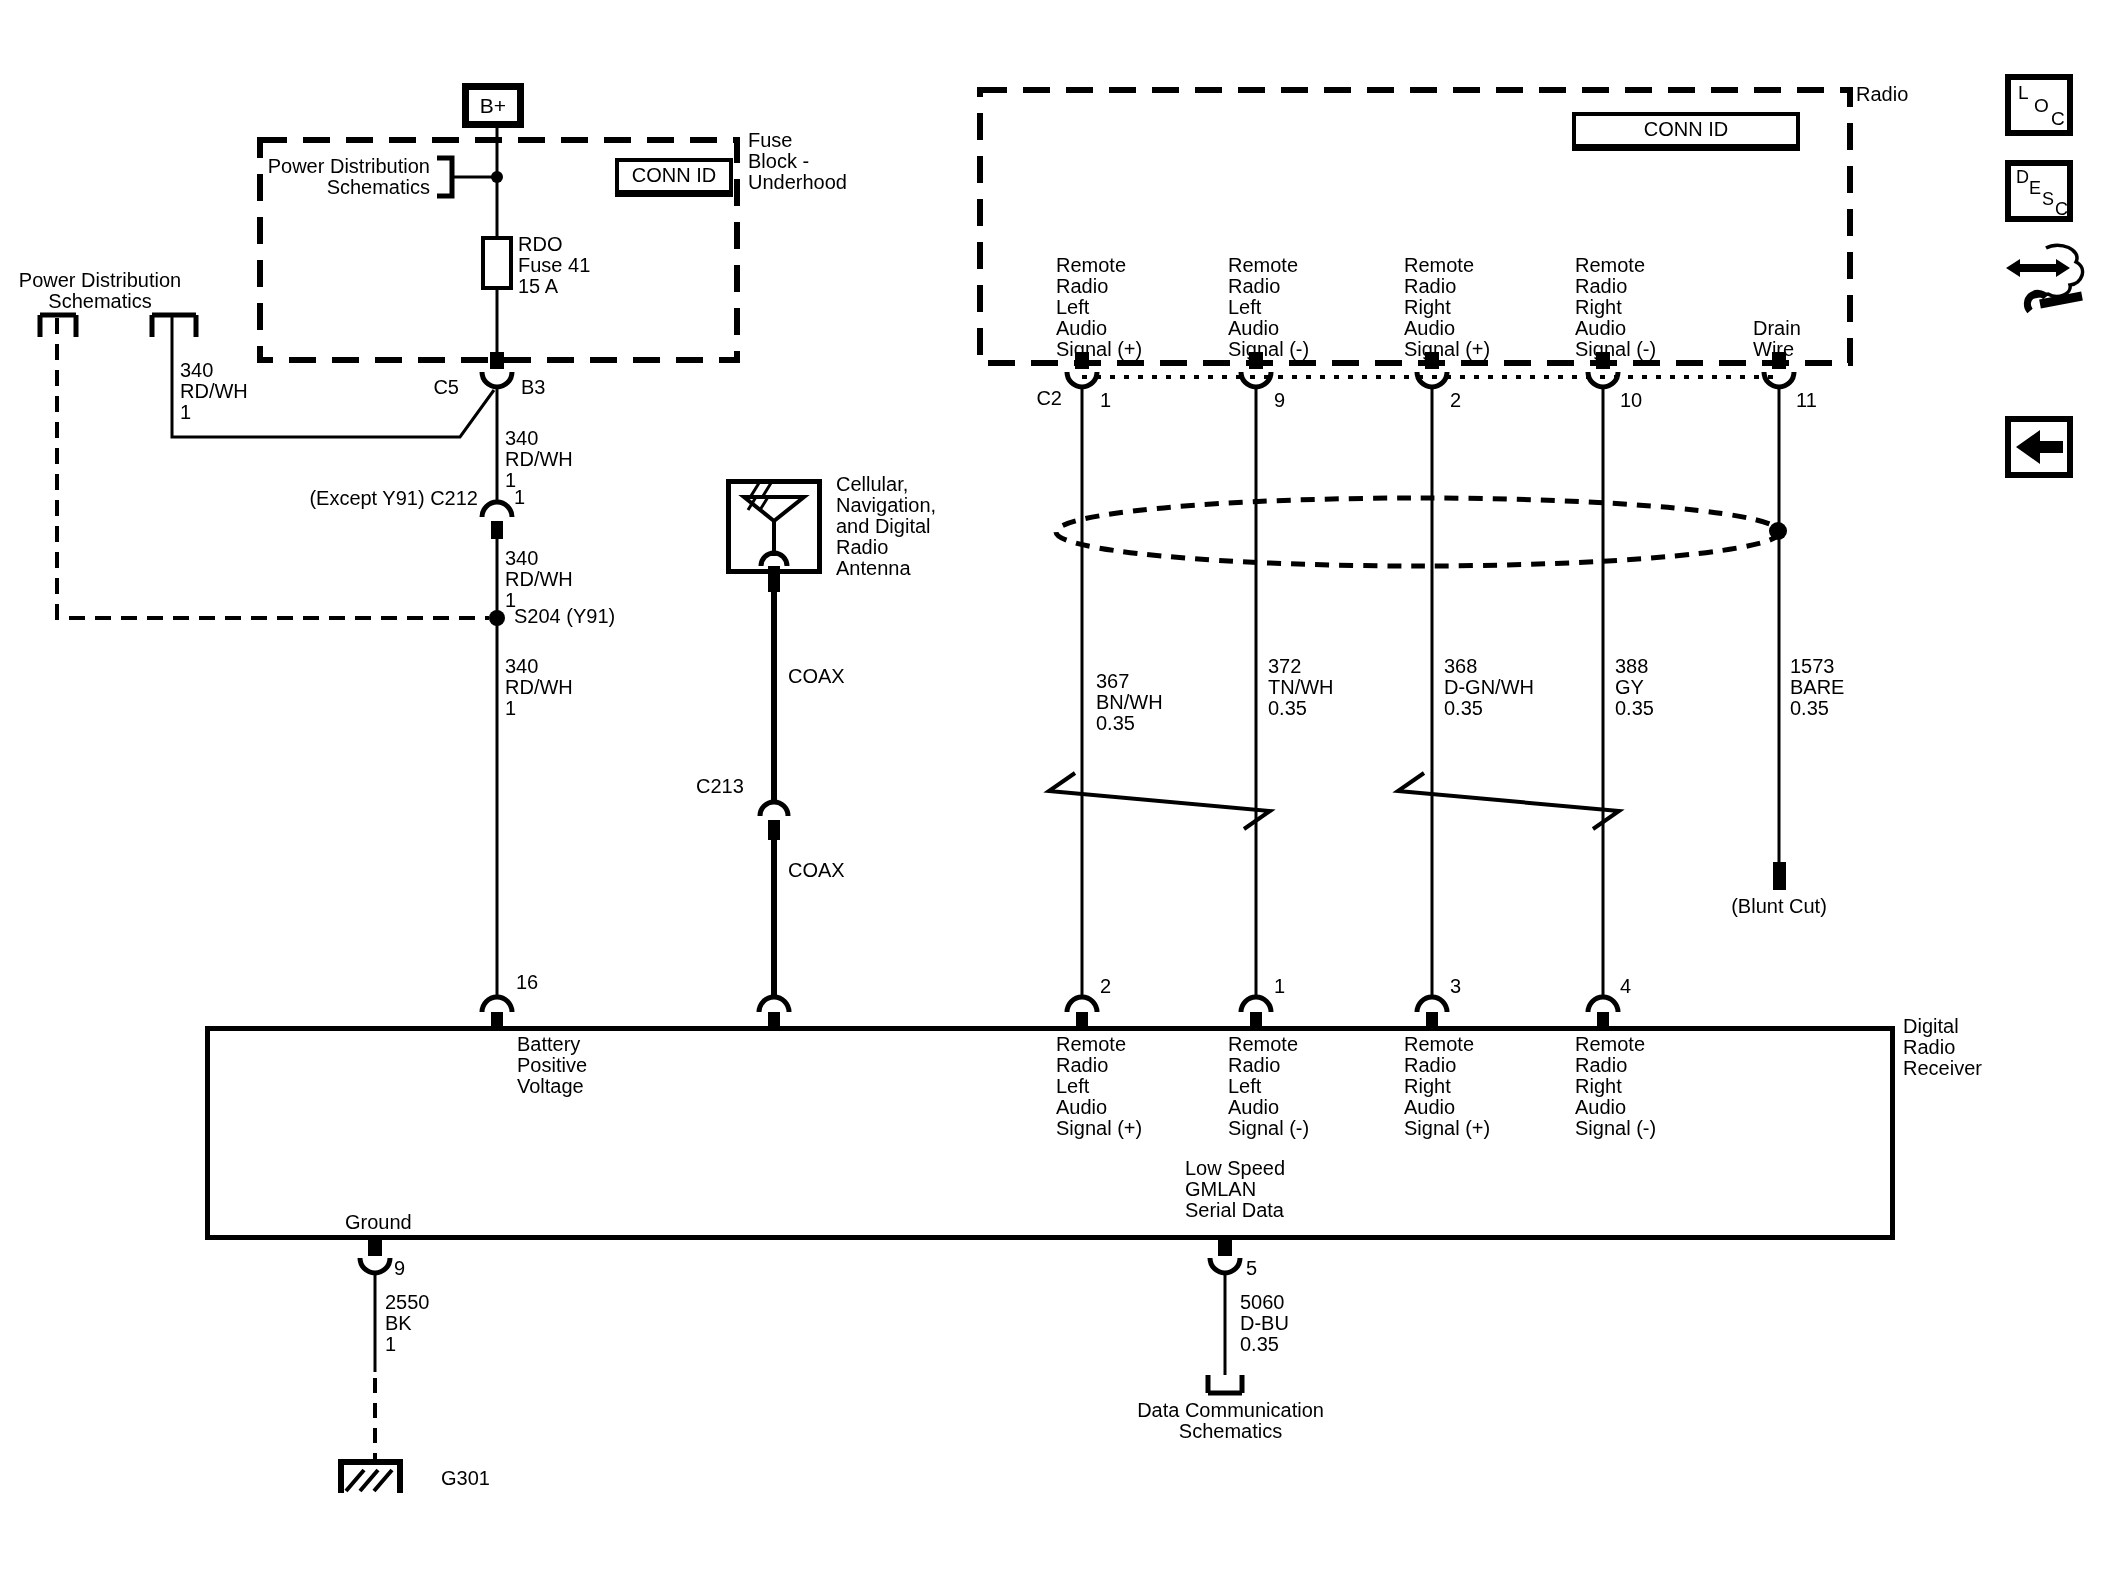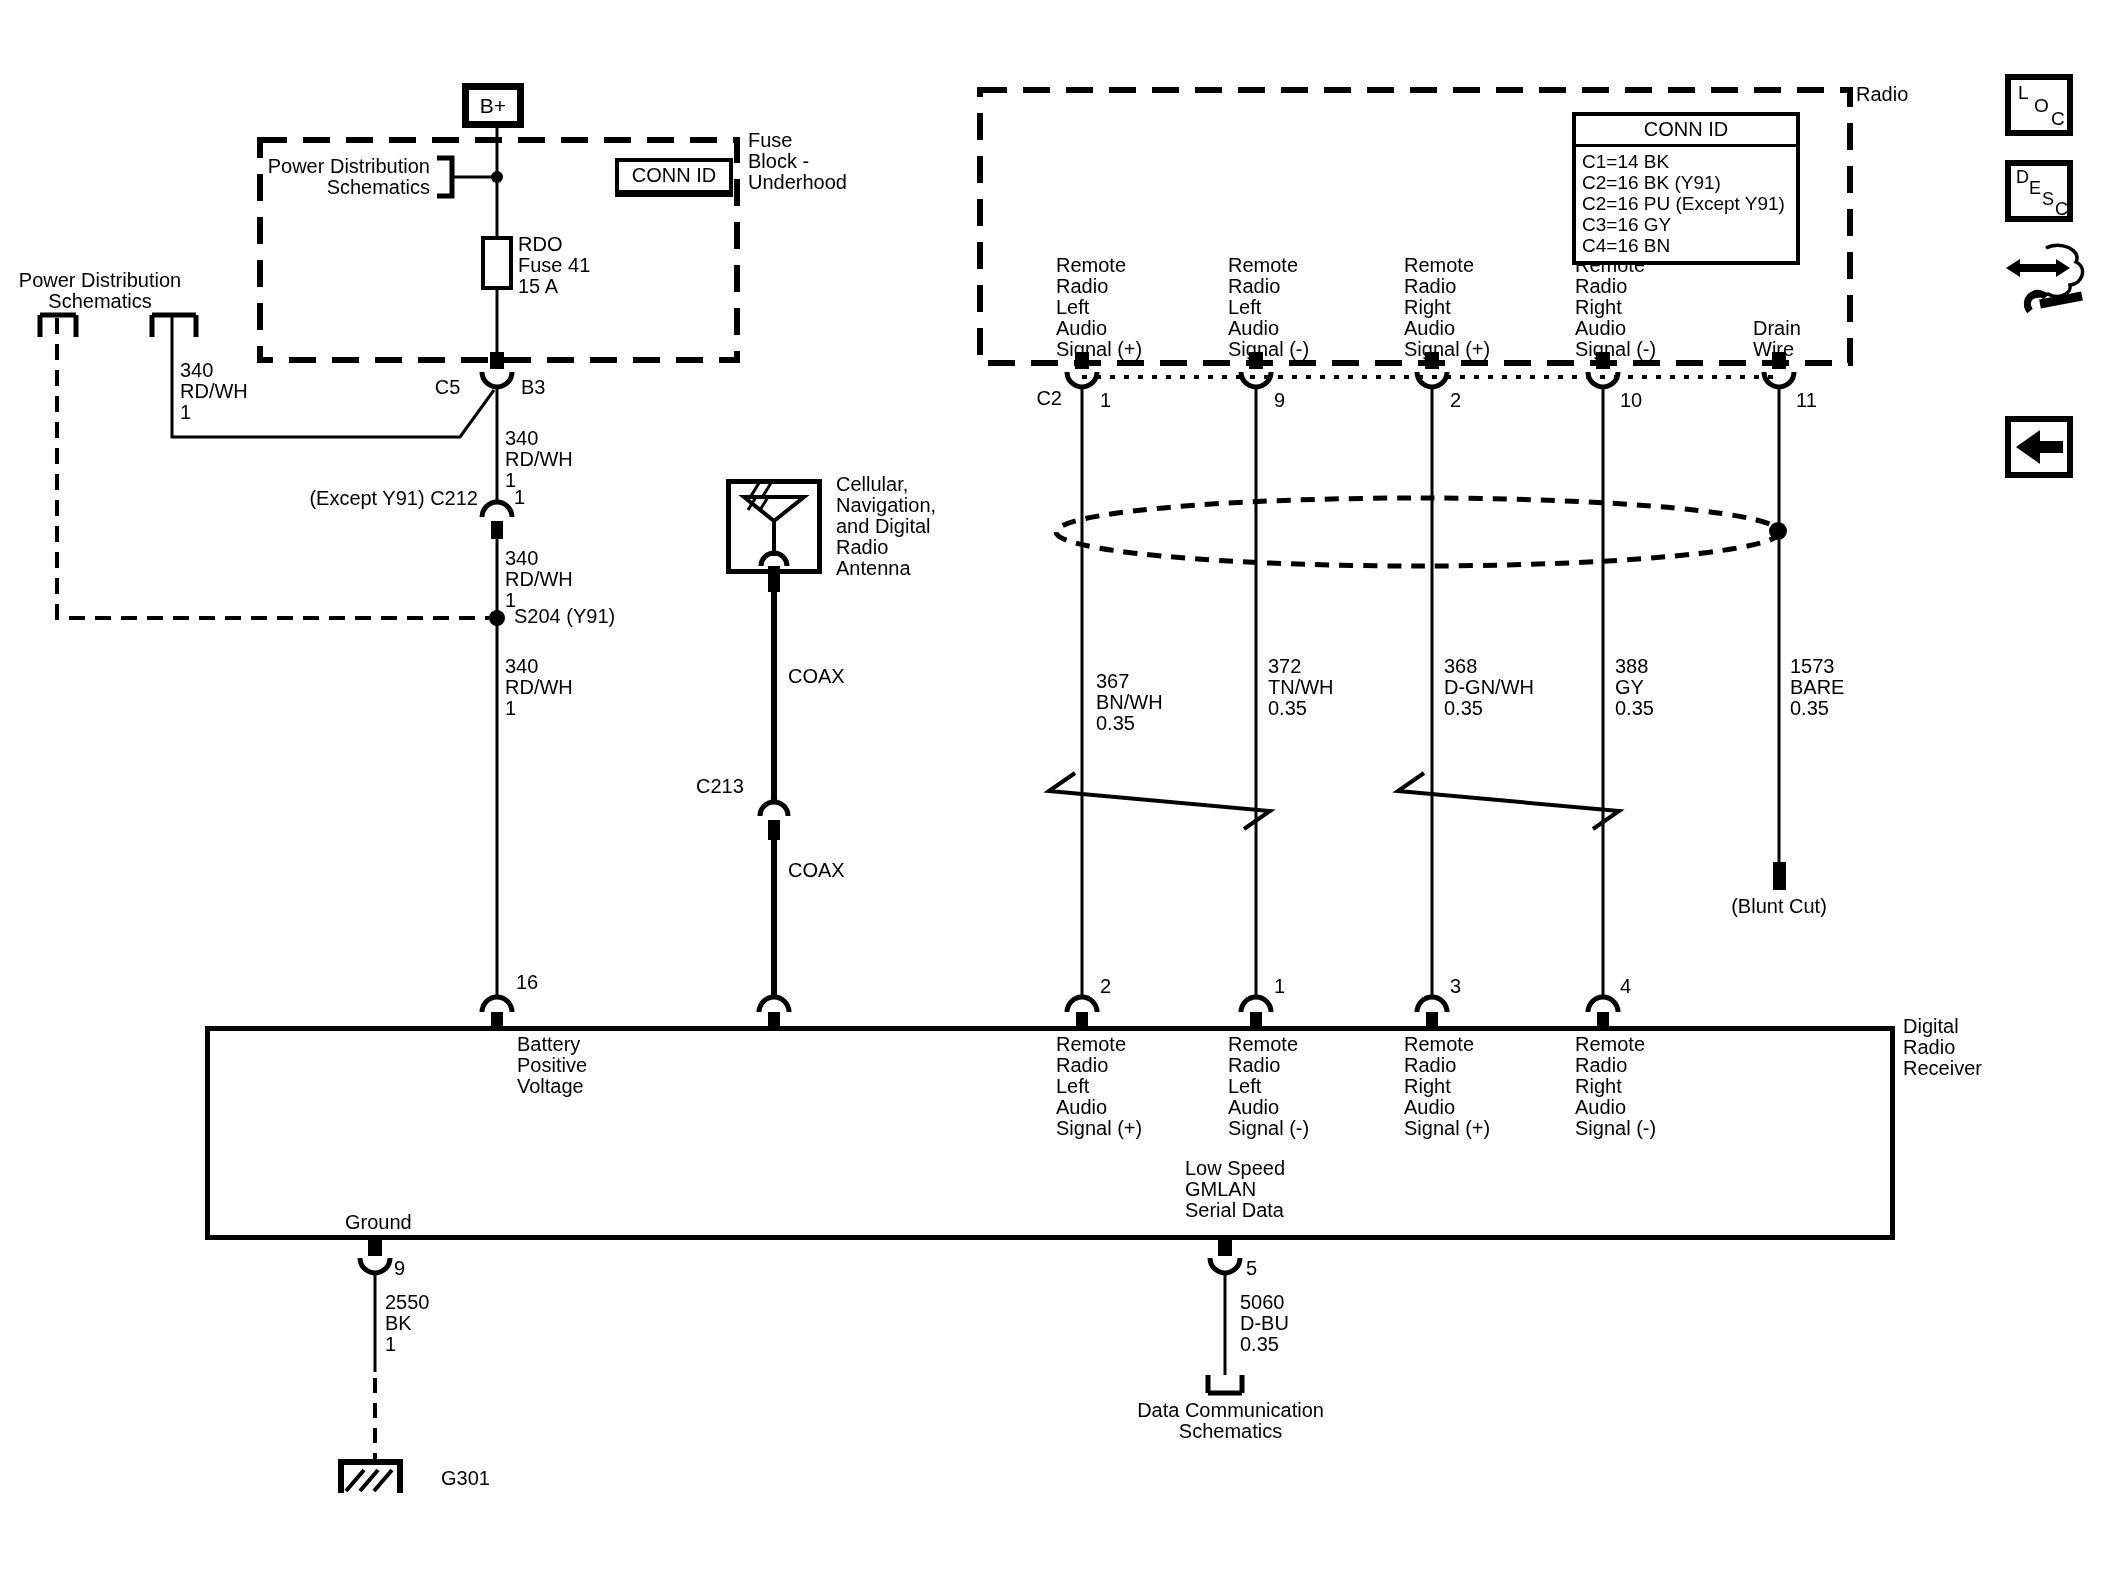--- a/index.html
+++ b/index.html
@@ -164,41 +164,34 @@
 <div id="bplus" class="box">
       <span>B+</span>
     </div>
 
 <div id="connid1" class="box connid">
   <div class="hd">CONN ID</div>
 </div>
 
 <div id="connid2" class="box connid">
   <div class="hd">CONN ID</div>
-  <div class="rows">
-    <div>C1=14 BK</div>
-    <div>C2=16 BK (Y91)</div>
-    <div>C2=16 PU (Except Y91)</div>
-    <div>C3=16 GY</div>
-    <div>C4=16 BN</div>
-  </div>
 </div>
 
 <div id="antennaBox" class="box"></div>
 <div id="receiverBox" class="box"></div>
 
 <div class="lbl" style="left:748px;top:130px;width:130px;">Fuse
 Block -
 Underhood</div>
 <div class="lbl rt" style="left:240px;top:156px;width:190px;">Power Distribution
 Schematics</div>
 <div class="lbl" style="left:518px;top:234px;width:90px;">RDO
 Fuse 41
 15 A</div>
-<div class="lbl rt pin" style="left:420px;top:377px;width:55px;text-align:center;">C5</div>
+<div class="lbl rt pin" style="left:404px;top:377px;width:55px;">C5</div>
 <div class="lbl pin" style="left:521px;top:377px;width:60px;">B3</div>
 
 <div class="lbl ctr" style="left:10px;top:270px;width:180px;">Power Distribution
 Schematics</div>
 <div class="lbl" style="left:180px;top:360px;width:90px;">340
 RD/WH
 1</div>
 <div class="lbl" style="left:505px;top:428px;width:90px;">340
 RD/WH
 1</div>

